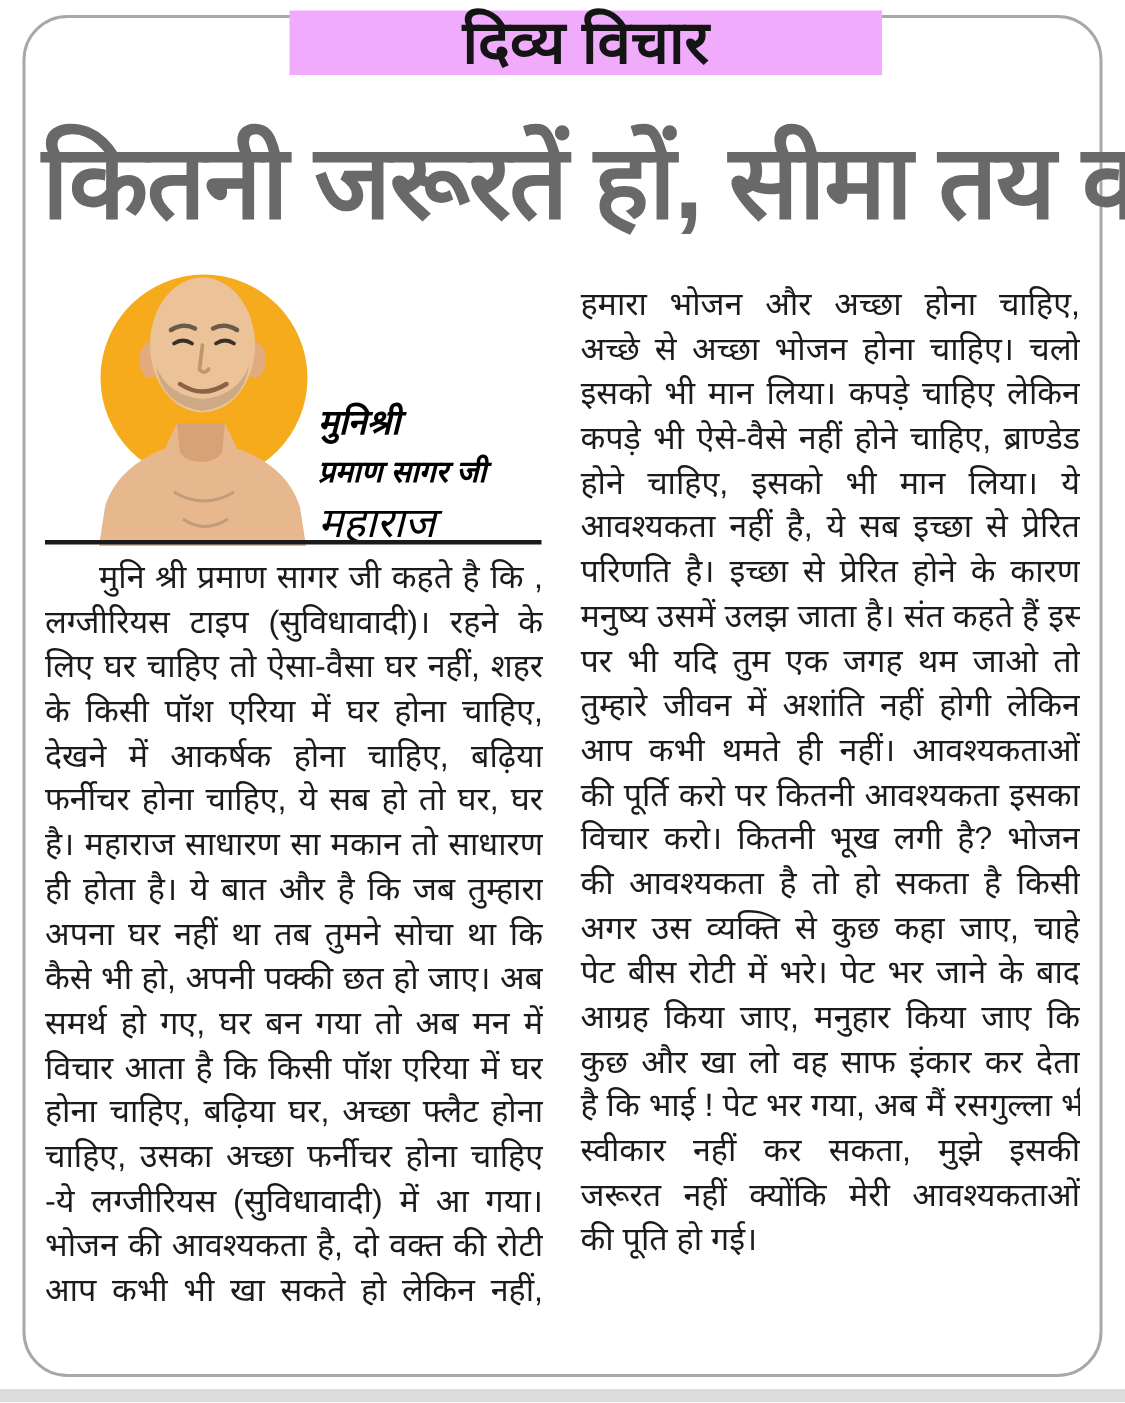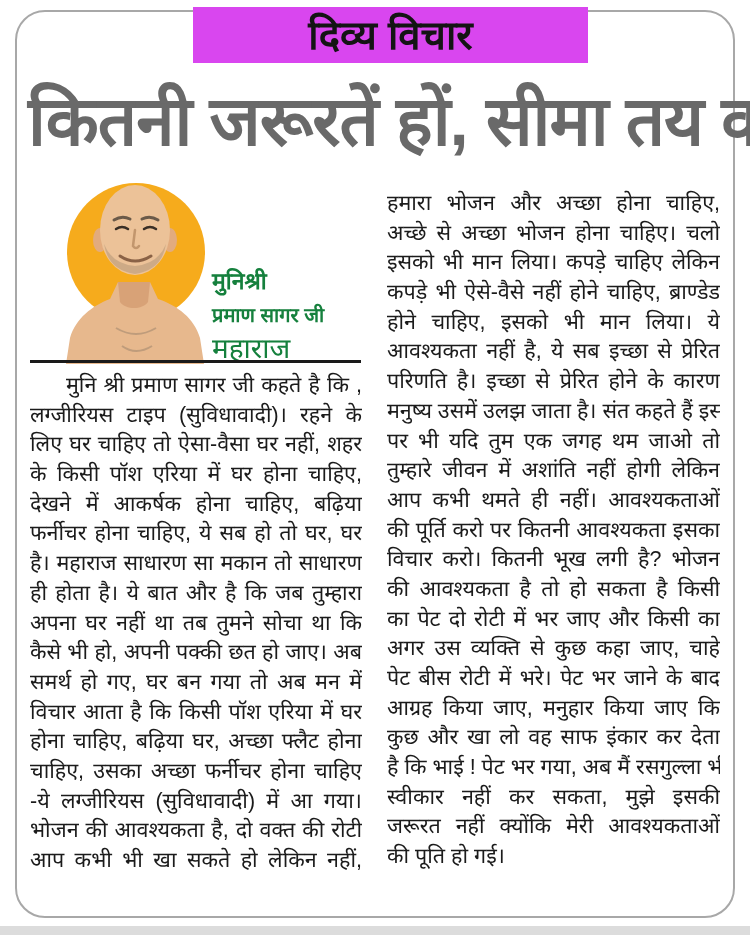--- a/index.html
+++ b/index.html
@@ -11,35 +11,35 @@
   .cutout-border{
     position:absolute;left:15px;top:10px;width:720px;height:908px;
     border:2px solid #a8a8a8;border-radius:30px;box-sizing:border-box;background:#ffffff;
   }
   
   .page-edge{
     position:absolute;left:0;top:926px;width:750px;height:9px;background:#dcdcdc;
   }
   
   .masthead{
-    position:absolute;left:193px;top:7px;width:395px;height:56px;
-    background:#d946ef;display:flex;align-items:center;justify-content:center;z-index:3;
+    position:absolute;left:193px;top:7px;width:395px;height:43px;
+    background:#f0abfc;display:flex;align-items:center;justify-content:center;z-index:3;
   }
   .masthead-title{
     font-size:40px;font-weight:bold;color:#141414;letter-spacing:0px;line-height:1;
   }
   
   .headline{
     position:absolute;left:28px;top:82px;width:694px;height:80px;line-height:80px;
     text-align:center;font-size:69px;font-weight:bold;color:#696969;letter-spacing:-1px;
     white-space:nowrap;z-index:2;
   }
   
   .portrait{position:absolute;left:58px;top:168px;width:160px;height:196px;overflow:hidden;}
-  .author-name{position:absolute;left:212px;top:266px;width:155px;color:#15803d;}
+  .author-name{position:absolute;left:212px;top:266px;width:155px;color:#000000;font-style:italic;}
   .author-line1{font-size:23px;font-weight:700;line-height:30px;}
   .author-line2{font-size:20px;font-weight:700;line-height:38px;}
   .author-line3{font-size:28px;font-weight:500;line-height:30px;}
   .author-rule{position:absolute;left:30px;top:360px;width:331px;height:3px;background:#1a1a1a;}
   
   .col{position:absolute;overflow:hidden;}
   .col-left{left:30px;top:371px;width:332px;height:508px;}
   .col-right{left:387px;top:189px;width:333px;height:688px;}
   .tline{
     height:29.7px;line-height:29.7px;font-size:21.5px;color:#1b1b1b;
@@ -126,21 +126,20 @@
       <div class="tline">होने चाहिए, इसको भी मान लिया। ये</div>
       <div class="tline">आवश्यकता नहीं है, ये सब इच्छा से प्रेरित</div>
       <div class="tline">परिणति है। इच्छा से प्रेरित होने के कारण</div>
       <div class="tline">मनुष्य उसमें उलझ जाता है। संत कहते हैं इस</div>
       <div class="tline">पर भी यदि तुम एक जगह थम जाओ तो</div>
       <div class="tline">तुम्हारे जीवन में अशांति नहीं होगी लेकिन</div>
       <div class="tline">आप कभी थमते ही नहीं। आवश्यकताओं</div>
       <div class="tline">की पूर्ति करो पर कितनी आवश्यकता इसका</div>
       <div class="tline">विचार करो। कितनी भूख लगी है? भोजन</div>
       <div class="tline">की आवश्यकता है तो हो सकता है किसी</div>
-      <div class="tline">का पेट दो रोटी में भर जाए और किसी का</div>
       <div class="tline">अगर उस व्यक्ति से कुछ कहा जाए, चाहे</div>
       <div class="tline">पेट बीस रोटी में भरे। पेट भर जाने के बाद</div>
       <div class="tline">आग्रह किया जाए, मनुहार किया जाए कि</div>
       <div class="tline">कुछ और खा लो वह साफ इंकार कर देता</div>
       <div class="tline">है कि भाई ! पेट भर गया, अब मैं रसगुल्ला भी</div>
       <div class="tline">स्वीकार नहीं कर सकता, मुझे इसकी</div>
       <div class="tline">जरूरत नहीं क्योंकि मेरी आवश्यकताओं</div>
       <div class="tline">की पूति हो गई।</div>
     </div>
 

